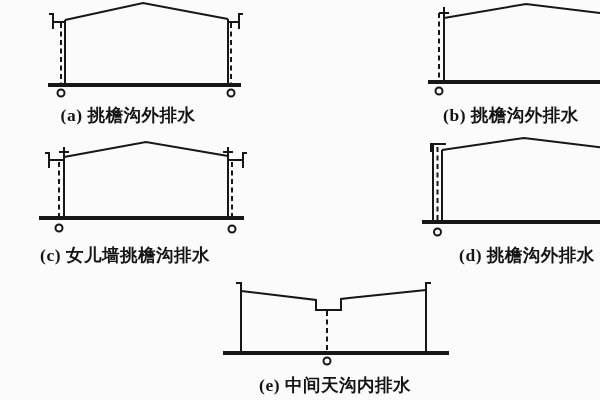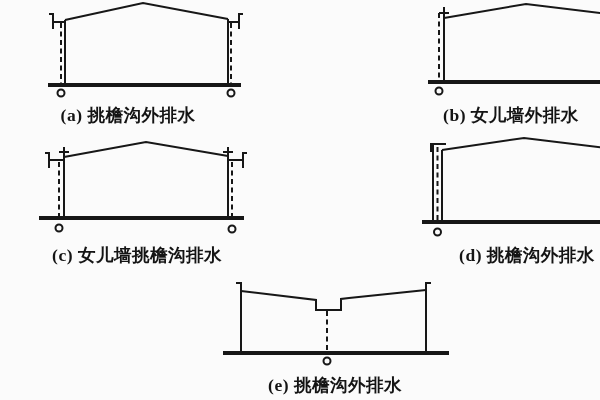--- a/index.html
+++ b/index.html
@@ -59,41 +59,41 @@
       <line class="w2" x1="187" y1="7" x2="187" y2="82"></line>
       <line class="w2" x1="18" y1="13" x2="28" y2="13"></line>
       <line class="w2" x1="182" y1="13" x2="192" y2="13"></line>
       <line class="dash" x1="18" y1="13" x2="18" y2="81"></line>
       <line class="dash" x1="192" y1="13" x2="192" y2="81"></line>
       <line class="w4" x1="7" y1="82" x2="206" y2="82"></line>
       <circle class="w2" cx="18" cy="91" r="3.5"></circle>
       <circle class="w2" cx="192" cy="91" r="3.5"></circle>
     </svg>
   </div>
-  <div class="cap" style="left:385px;top:105px;width:180px;">(b) 女儿墙外排水</div>
+  <div class="cap" style="left:385px;top:105px;width:180px;">(b) 挑檐沟外排水</div>
 
   <div class="diagram" style="left:0px;top:135px;">
     <svg width="225" height="105" viewBox="0 0 225 105">
       <polyline class="w2" points="28,22 110,7 192,21"></polyline>
       <line class="w2" x1="28" y1="12" x2="28" y2="83"></line>
       <line class="w2" x1="192" y1="12" x2="192" y2="83"></line>
       <line class="w2" x1="23" y1="17" x2="33" y2="17"></line>
       <line class="w2" x1="187" y1="17" x2="197" y2="17"></line>
       <polyline class="w2" points="9,18 13,18 13,33"></polyline>
       <line class="w2" x1="13" y1="25" x2="28" y2="25"></line>
       <polyline class="w2" points="211,18 207,18 207,33"></polyline>
       <line class="w2" x1="192" y1="25" x2="207" y2="25"></line>
       <line class="dash" x1="23" y1="27" x2="23" y2="82"></line>
       <line class="dash" x1="196" y1="27" x2="196" y2="82"></line>
       <line class="w4" x1="3" y1="83" x2="208" y2="83"></line>
       <circle class="w2" cx="23" cy="93" r="3.5"></circle>
       <circle class="w2" cx="196" cy="94" r="3.5"></circle>
     </svg>
   </div>
-  <div class="cap" style="left:12px;top:245px;width:178px;">(c) 女儿墙挑檐沟排水</div>
+  <div class="cap" style="left:0px;top:245px;width:178px;">(c) 女儿墙挑檐沟排水</div>
 
   <div class="diagram" style="left:383px;top:135px;">
     <svg width="217" height="105" viewBox="0 0 217 105">
       <polyline class="w2" points="23,15 105,3 195,14"></polyline>
       <line class="w2" x1="14" y1="8" x2="14" y2="87"></line>
       <line class="w2" x1="23" y1="15" x2="23" y2="87"></line>
       <polyline class="w2" points="12,17 12,9 27,9"></polyline>
       <line class="w2" x1="195" y1="14" x2="195" y2="87"></line>
       <line class="w2" x1="204" y1="8" x2="204" y2="87"></line>
       <polyline class="w2" points="191,9 206,9 206,17"></polyline>
@@ -111,15 +111,15 @@
       <polyline class="w2" points="22,13 97,22 97,32 122,32 122,21 130,20 207,12"></polyline>
       <line class="w2" x1="22" y1="5" x2="22" y2="75"></line>
       <line class="w2" x1="207" y1="5" x2="207" y2="75"></line>
       <line class="w2" x1="17" y1="5" x2="23" y2="5"></line>
       <line class="w2" x1="206" y1="5" x2="212" y2="5"></line>
       <line class="dash" x1="108" y1="33" x2="108" y2="74"></line>
       <line class="w4" x1="4" y1="75" x2="230" y2="75"></line>
       <circle class="w2" cx="108" cy="83" r="3.5"></circle>
     </svg>
   </div>
-  <div class="cap" style="left:209px;top:375px;width:180px;">(e) 挑檐沟外排水</div>
+  <div class="cap" style="left:209px;top:375px;width:180px;">(e) 中间天沟内排水</div>
 
 </div>
 
 </body></html>

